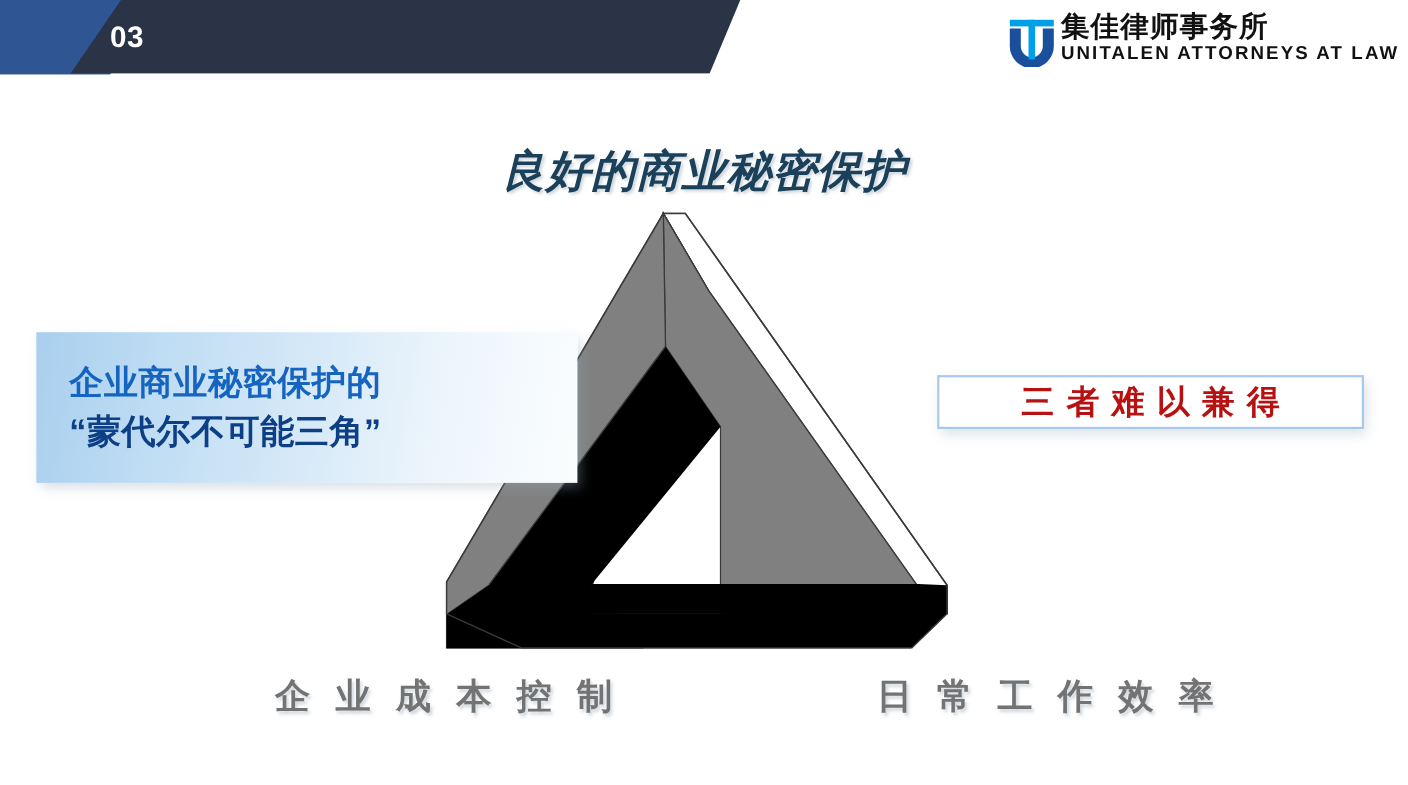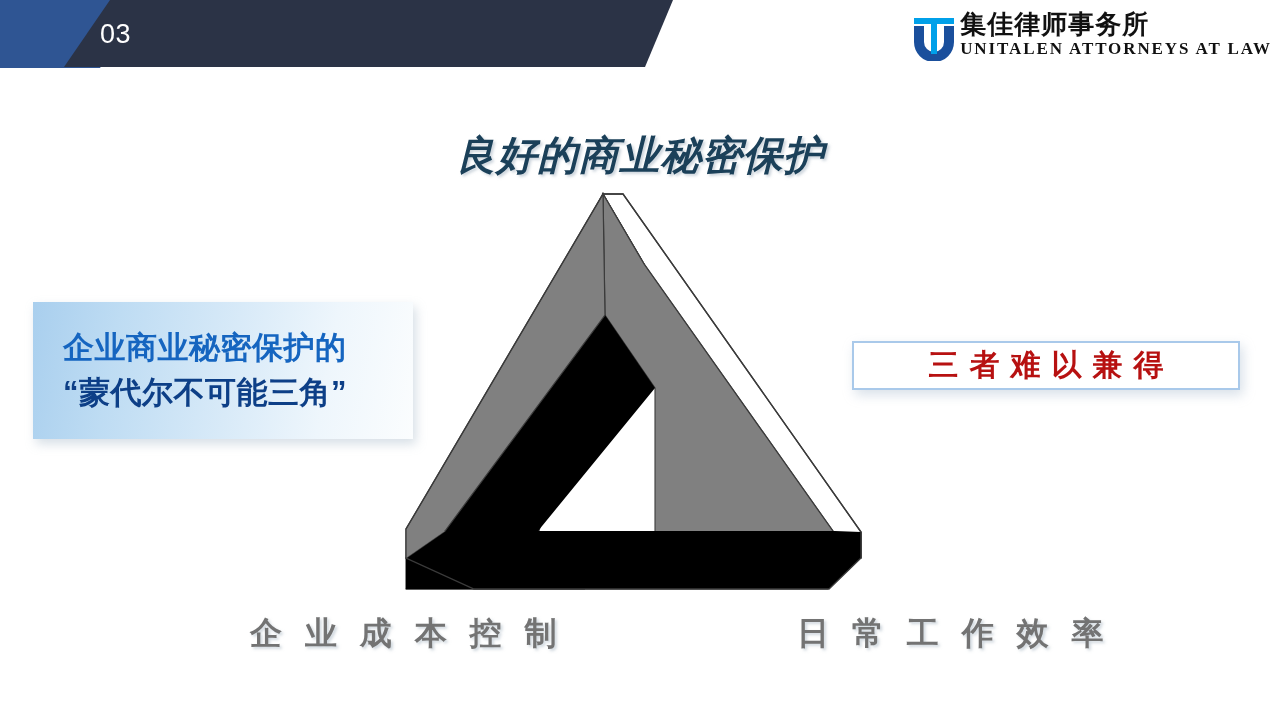--- a/index.html
+++ b/index.html
@@ -36,38 +36,37 @@
     clip-path: polygon(110px 0, 673px 0, 645px 67px, 64px 67px);
   }
   #banner-title {
     position: absolute;
     left: 100px; top: 12px;
     height: 44px;
     display: flex;
     align-items: center;
     color: #ffffff;
     font-size: 27px;
-    font-weight: normal;
+    font-weight: bold;
     letter-spacing: 0.5px;
     white-space: nowrap;
   }
   #banner-title .num {
     margin-right: 9px;
     font-family: "Liberation Sans", "DejaVu Sans", sans-serif;
   }
 
   
   #brand-logo {
     position: absolute;
     right: 8px; top: 8px;
     height: 54px;
     display: flex;
     align-items: center;
     gap: 0;
-    font-family: Liberation Serif, serif;
   }
   #logo-mark { width: 52px; height: 52px; display:block; }
   #logo-text-group { display: flex; flex-direction: column; justify-content: center; }
   #logo-cn {
     font-size: 26px;
     font-weight: bold;
     color: #111111;
     letter-spacing: 1px;
     line-height: 1.05;
     white-space: nowrap;
@@ -100,21 +99,21 @@
     position: absolute;
     left: 398px; top: 186px;
     width: 478px; height: 404px;
   }
   #penrose-triangle svg { display: block; width: 478px; height: 404px; }
 
   
   #mundell-box {
     position: absolute;
     left: 33px; top: 302px;
-    width: 380px; height: 137px;
+    width: 492px; height: 137px;
     background: linear-gradient(100deg, #a9cfee 0%, #bedcf3 22%, #d8eaf8 52%, #eef6fc 76%, #fbfdfe 100%);
     box-shadow: 3px 5px 10px rgba(150,170,190,0.38);
     display: flex;
     flex-direction: column;
     justify-content: center;
     padding-left: 30px;
     box-sizing: border-box;
   }
   #mundell-line-1, #mundell-line-2 {
     font-size: 31px;

